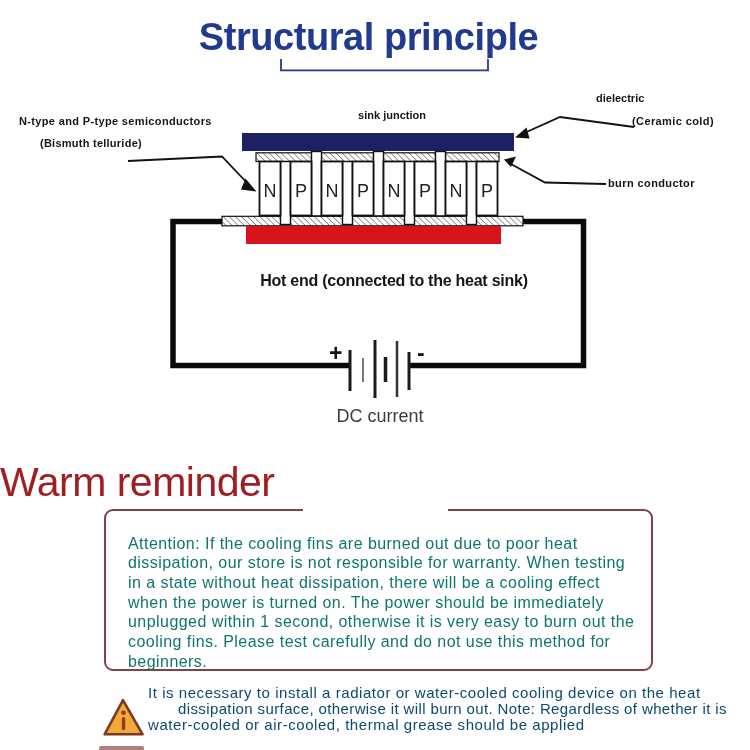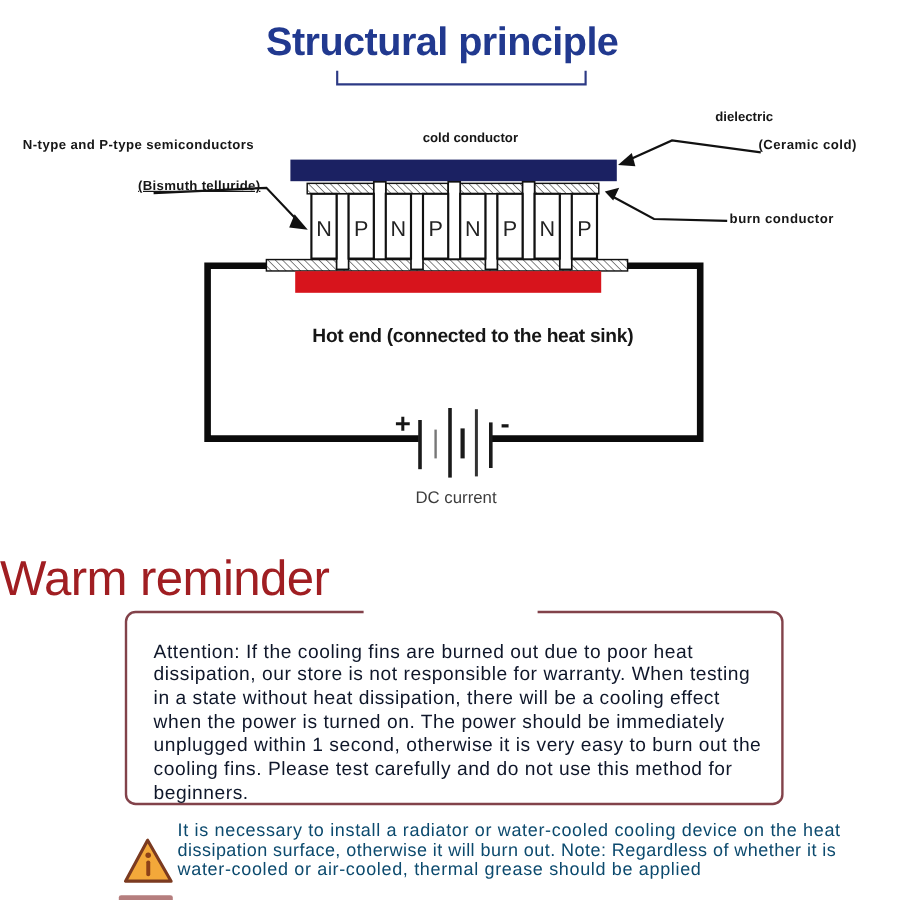--- a/index.html
+++ b/index.html
@@ -5,21 +5,21 @@
   html,body{margin:0;padding:0;}
   body{width:750px;height:750px;background:#ffffff;position:relative;overflow:hidden;
        font-family:"Liberation Sans", sans-serif;}
   .abs{position:absolute;}
   .lbl{position:absolute;font-weight:bold;color:#161616;font-size:11px;line-height:15px;white-space:nowrap;}
 </style>
 </head>
 <body>
 
 <div class="abs" id="title" style="left:0;top:16px;width:737px;text-align:center;
-     font-size:33px;font-weight:bold;color:#21398f;letter-spacing:-0.45px;">Structural principle</div>
+     font-size:38px;font-weight:bold;color:#21398f;letter-spacing:-0.45px;">Structural principle</div>
 <svg class="abs" style="left:0;top:0;" width="750" height="90">
   <path d="M281,59 L281,70.3 L488,70.3 L488,59" fill="none" stroke="#2c3a85" stroke-width="1.8"></path>
 </svg>
 
 <svg class="abs" style="left:0;top:0;" width="750" height="440">
   <defs>
     <pattern id="hatch" width="4.3" height="4.3" patternUnits="userSpaceOnUse" patternTransform="rotate(-45)">
       <rect width="4.3" height="4.3" fill="#ffffff"></rect>
       <line x1="0" y1="0" x2="0" y2="4.3" stroke="#2a2a2a" stroke-width="0.95"></line>
     </pattern>
@@ -89,45 +89,45 @@
     <path d="M634,127 L560,117 L521,134.5"></path>
     <path d="M606,184 L545,182.5 L510,163.5"></path>
   </g>
   <g fill="#111" stroke="none">
     <path d="M256.5,191.5 L245.5,178.5 L241,189.5 Z"></path>
     <path d="M515,137.5 L526.5,127.5 L529.5,138.5 Z"></path>
     <path d="M504,159.5 L516,156.5 L511,167 Z"></path>
   </g>
 </svg>
 
-<div class="lbl" style="left:300px;top:108px;width:184px;text-align:center;">cold conductor</div>
+<div class="lbl" style="left:300px;top:108px;width:184px;text-align:center;">sink junction</div>
 <div class="lbl" style="left:596px;top:91px;">dielectric</div>
 <div class="lbl" style="left:632px;top:114px;letter-spacing:0.4px;">(Ceramic cold)</div>
 <div class="lbl" style="left:19px;top:114px;letter-spacing:0.35px;">N-type and P-type semiconductors</div>
-<div class="lbl" style="left:40px;top:148px;width:177px;text-align:right;letter-spacing:0.25px;text-decoration:underline;">(Bismuth telluride)</div>
+<div class="lbl" style="left:40px;top:136px;width:177px;text-align:left;letter-spacing:0.25px;">(Bismuth telluride)</div>
 <div class="lbl" style="left:608px;top:176px;letter-spacing:0.4px;">burn conductor</div>
 <div class="lbl" style="left:0;top:273px;width:788px;text-align:center;font-size:16px;letter-spacing:-0.25px;">Hot end (connected to the heat sink)</div>
 <div class="lbl" style="left:329px;top:346px;font-size:23px;">+</div>
 <div class="lbl" style="left:417px;top:346px;font-size:23px;">-</div>
-<div class="abs" style="left:300px;top:406px;width:160px;text-align:center;font-size:14px;color:#3d3d3d;">DC current</div>
+<div class="abs" style="left:300px;top:406px;width:160px;text-align:center;font-size:18px;color:#3d3d3d;">DC current</div>
 
 <div class="abs" style="left:0;top:459px;width:746px;font-size:41px;color:#a01e22;letter-spacing:-0.5px;">Warm reminder</div>
 
 <div class="abs" style="left:104px;top:509px;width:545px;height:158px;border:2px solid #82424a;border-radius:9px;"></div>
 <div class="abs" style="left:303px;top:505px;width:145px;height:10px;background:#fff;"></div>
-<div class="abs" style="left:128px;top:533.5px;font-size:16px;color:#0f172a;line-height:19.7px;letter-spacing:0.45px;">Attention: If the cooling fins are burned out due to poor heat<br>
+<div class="abs" style="left:128px;top:533.5px;font-size:16px;color:#0f766e;line-height:19.7px;letter-spacing:0.45px;">Attention: If the cooling fins are burned out due to poor heat<br>
 dissipation, our store is not responsible for warranty. When testing<br>
 in a state without heat dissipation, there will be a cooling effect<br>
 when the power is turned on. The power should be immediately<br>
 unplugged within 1 second, otherwise it is very easy to burn out the<br>
 cooling fins. Please test carefully and do not use this method for<br>
 beginners.</div>
 
 <svg class="abs" style="left:100px;top:692px;" width="52" height="50">
   <path d="M23,8.2 L4.6,42.3 L42.6,42.3 Z" fill="#f3a83a" stroke="#7b3a20" stroke-width="2.6" stroke-linejoin="round"></path>
   <circle cx="23.5" cy="20.8" r="2.3" fill="#8c4018"></circle>
   <rect x="21.9" y="25" width="3.3" height="13.2" rx="1.6" fill="#8c4018"></rect>
 </svg>
 <div class="abs" style="left:148px;top:685px;font-size:15px;color:#0c4a6e;line-height:16.1px;letter-spacing:0.55px;">It is necessary to install a radiator or water-cooled cooling device on the heat<br>
-<span style="letter-spacing:0.38px;">dissipation surface, otherwise it will burn out. Note: Regardless of whether it is</span><br>
+<span style="letter-spacing:0.38px;margin-left:30px;">dissipation surface, otherwise it will burn out. Note: Regardless of whether it is</span><br>
 water-cooled or air-cooled, thermal grease should be applied</div>
 
 <div class="abs" style="left:99px;top:746px;width:45px;height:3.5px;background:#b57e7e;border-radius:2px 2px 0 0;"></div>
 
 </body></html>

